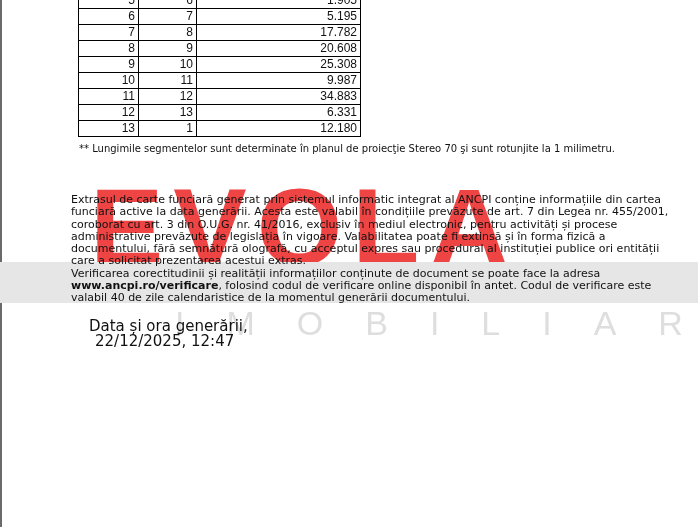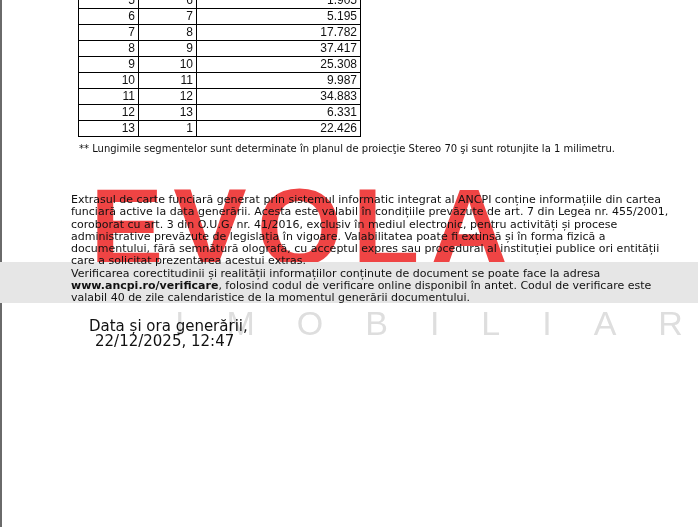--- a/index.html
+++ b/index.html
@@ -46,21 +46,21 @@
         <td class="c3">5.195</td>
       </tr>
       <tr>
         <td class="c1">7</td>
         <td class="c2">8</td>
         <td class="c3">17.782</td>
       </tr>
       <tr>
         <td class="c1">8</td>
         <td class="c2">9</td>
-        <td class="c3">37.417</td>
+        <td class="c3">20.608</td>
       </tr>
       <tr>
         <td class="c1">9</td>
         <td class="c2">10</td>
         <td class="c3">25.308</td>
       </tr>
       <tr>
         <td class="c1">10</td>
         <td class="c2">11</td>
         <td class="c3">9.987</td>
@@ -71,21 +71,21 @@
         <td class="c3">34.883</td>
       </tr>
       <tr>
         <td class="c1">12</td>
         <td class="c2">13</td>
         <td class="c3">6.331</td>
       </tr>
       <tr>
         <td class="c1">13</td>
         <td class="c2">1</td>
-        <td class="c3">22.426</td>
+        <td class="c3">12.180</td>
       </tr>
     </tbody>
 </table>
 
 <div class="notes">
   <div>** Lungimile segmentelor sunt determinate în planul de proiecţie Stereo 70 şi sunt rotunjite la 1 milimetru.</div>
 </div>
 
 <div class="para">
   <span>Extrasul de carte funciară generat prin sistemul informatic integrat al ANCPI conține informațiile din cartea funciară active la data generării. Acesta este valabil în condițiile prevăzute de art. 7 din Legea nr. 455/2001, coroborat cu art. 3 din O.U.G. nr. 41/2016, exclusiv în mediul electronic, pentru activități și procese administrative prevăzute de legislația în vigoare. Valabilitatea poate fi extinsă și în forma fizică a documentului, fără semnătură olografă, cu acceptul expres sau procedural al instituției publice ori entității care a solicitat prezentarea acestui extras.</span><br>

